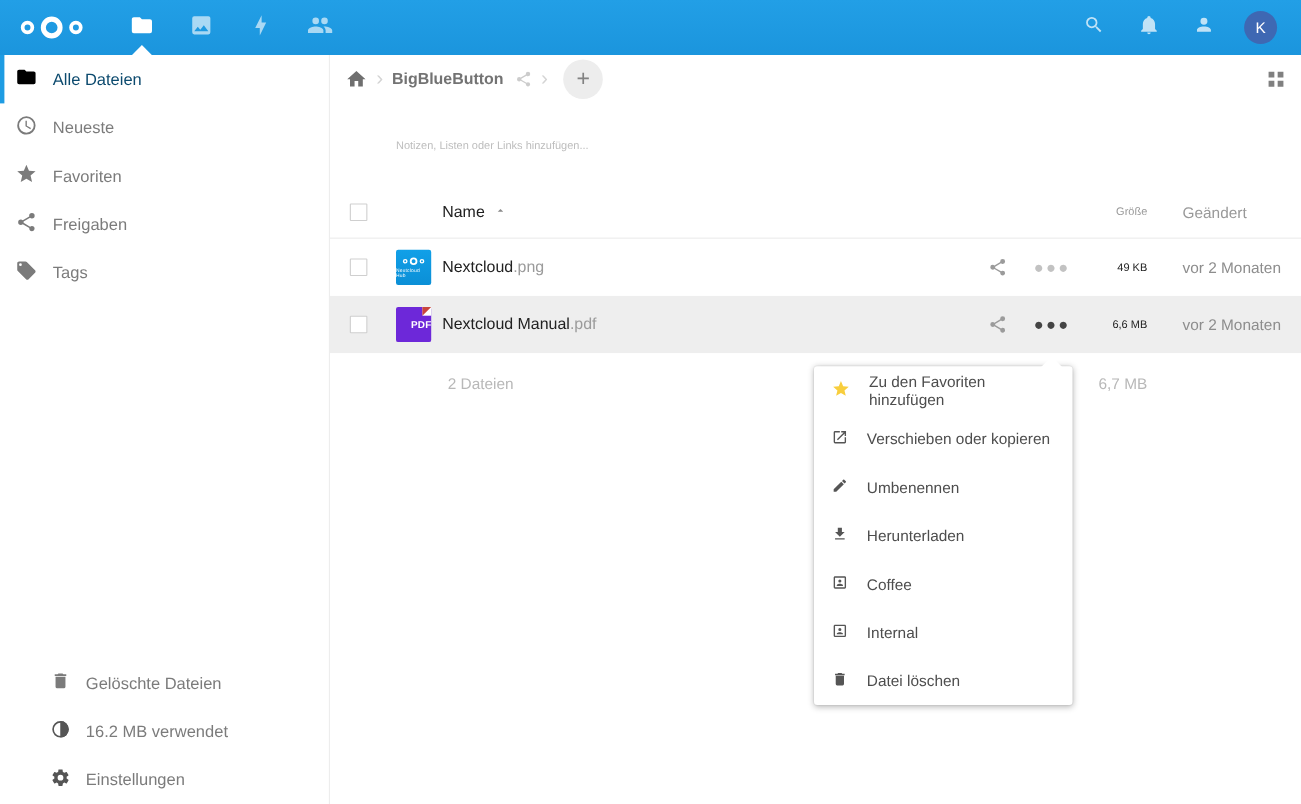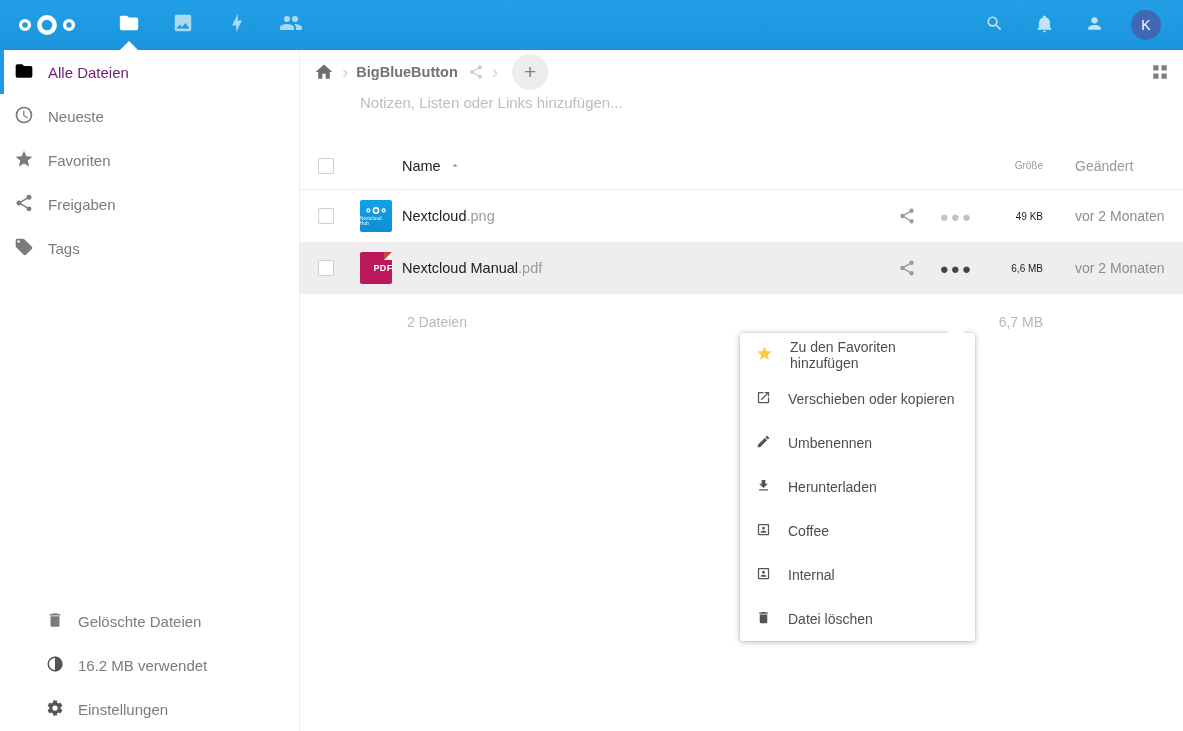--- a/index.html
+++ b/index.html
@@ -20,37 +20,37 @@
   .tb-icon svg { opacity:.72; }
   .avatar { width:30px; height:30px; border-radius:50%; background:#3e68b3; color:#fff; font-size:14px;
             display:flex; align-items:center; justify-content:center; margin-left:12px; cursor:pointer; }
 
   
   .sidebar { position:absolute; top:50px; left:0; width:300px; height:681px; background:#fff;
              border-right:1px solid #ededed; display:flex; flex-direction:column; z-index:20; }
   .nav-item { height:44px; display:flex; align-items:center; padding-left:14px; gap:14px;
               color:#7b7b7b; font-size:15px; position:relative; cursor:pointer; }
   .nav-item svg { fill:#7b7b7b; flex:0 0 auto; }
-  .nav-item.active { color:#701a75;text-align:right; }
+  .nav-item.active { color:#0c4a6e;text-align:right; }
   .nav-item.active svg { fill:#000; }
   .nav-item.active::before { content:""; position:absolute; left:0; top:0; bottom:0; width:4px; background:#1e9ce3; }
   .sidebar-footer { margin-top:auto; padding-bottom:0;padding-left:32px; }
   .sidebar-footer .nav-item svg.dark { fill:#555; }
 
   
   .main { position:absolute; top:50px; left:300px; width:883px; height:681px; background:#fff; }
   .crumbbar { height:44px; display:flex; align-items:center; padding-left:14px; position:relative; }
   .crumb-sep { color:#d4d4d4; font-size:19px; font-weight:300; margin:0 8px; }
   .crumb-name { font-weight:700; color:#737373; font-size:14.5px; }
   .crumb-share { margin-left:10px; display:flex; }
   .plus-btn { width:36px; height:36px; border-radius:50%; background:#ededed; color:#828282; font-size:21px;
               font-weight:300; display:flex; align-items:center; justify-content:center; margin-left:6px; cursor:pointer; }
   .grid-toggle { position:absolute; right:14px; top:13px; cursor:pointer; display:flex; }
 
-  .notes { padding-left:60px; color:#bdbdbd; font-size:15px; cursor:text; }
+  .notes { margin-top:33px; padding-left:60px; color:#bdbdbd; font-size:10px; cursor:text; }
 
   .filetable { margin-top:31px; }
   .frow { display:flex; align-items:center; }
   .col-check { width:60px; padding-left:18px; flex:0 0 auto; }
   .checkbox { width:16px; height:16px; border:1px solid #cfcfcf; border-radius:1px; background:#fff; cursor:pointer; }
   .col-thumb { width:42px; flex:0 0 auto; }
   .col-name { flex:1 1 auto; font-size:14.5px; color:#212121; display:flex; align-items:baseline; }
   .col-name .ext { color:#9b9b9b; }
   .col-actions { width:120px; flex:0 0 auto; display:flex; align-items:center; justify-content:flex-end; gap:24px; }
   .col-size { width:70px; flex:0 0 auto; text-align:right; font-size:10px; color:#222; }
@@ -62,21 +62,21 @@
   .tr { height:52px; cursor:pointer; }
   .tr.selected { background:#eeeeee; }
   .dots { font-size:15px; letter-spacing:2px; color:#c2c2c2; cursor:pointer; line-height:1; }
   .dots.dark { color:#444; }
   .action-icon { cursor:pointer; display:flex; }
 
   .thumb { width:32px; height:32px; border-radius:2px; position:relative; }
   .thumb-nc { background:linear-gradient(#11a0e8,#0b8fd6); display:flex; flex-direction:column;
               align-items:center; justify-content:center; }
   .thumb-nc .cap { color:#fff; font-size:4.5px; margin-top:1px; letter-spacing:.2px; }
-  .thumb-pdf { background:#be185d; display:flex; align-items:center; justify-content:center;padding-left:14px; }
+  .thumb-pdf { background:#6d28d9; display:flex; align-items:center; justify-content:center;padding-left:14px; }
   .thumb-pdf::after { content:""; position:absolute; top:0; right:0;
                       border-top:8px solid #fff; border-left:8px solid #c9453d; transform:rotate(90deg); }
   .thumb-pdf .pdf-label { color:#fff; font-size:9px; font-weight:700; letter-spacing:.3px; }
 
   .summary { height:56px; color:#b8b8b8; font-size:14px; }
   .summary .count { padding-left:47px; flex:1 1 auto; }
   .summary .total { width:70px; text-align:right; flex:0 0 auto; }
   .summary .pad { width:140px; flex:0 0 auto; }
 
   

